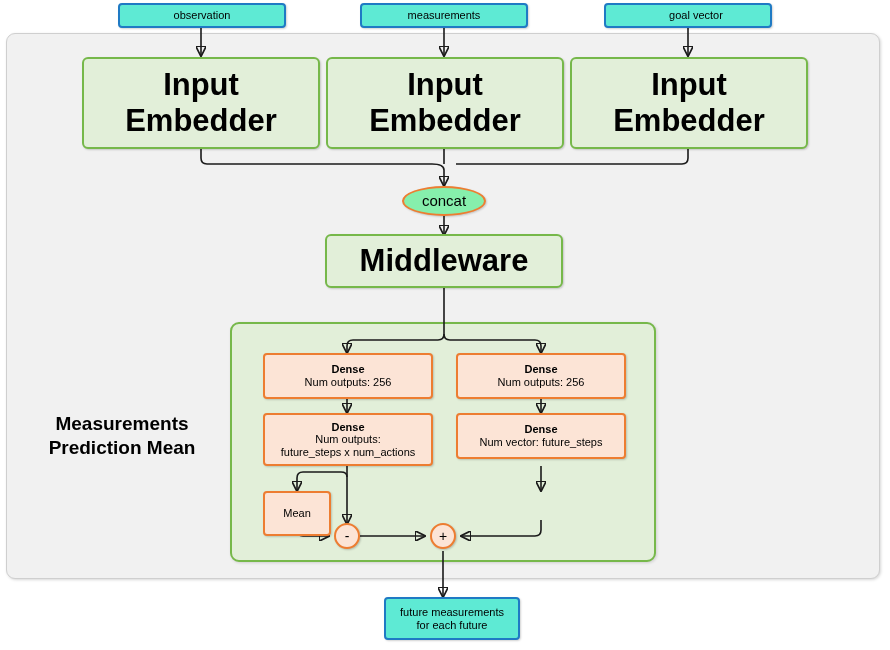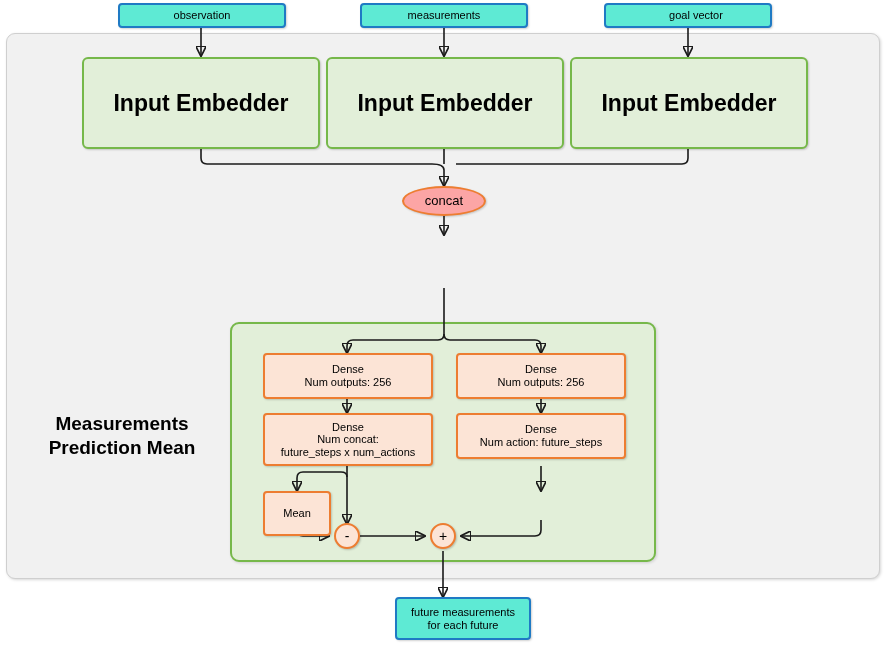--- a/index.html
+++ b/index.html
@@ -63,39 +63,39 @@
     border:2px solid #1f7ac4;
     border-radius:4px;
     font-size:11px;
   }
 
   
   .green-box{
     background:#e2efd9;
     border:2px solid #76b84a;
     border-radius:6px;
-    font-size:23px;
+    font-size:31px;
     font-weight:bold;
   }
 
   
   .orange-box{
     background:#fce4d6;
     border:2px solid #ed7d31;
     border-radius:4px;
     font-size:11px;
   }
-  .orange-box .ttl{font-weight:normal;}
+  .orange-box .ttl{font-weight:bold;}
 
   
   .ellipse{
-    background:#fca5a5;
+    background:#86efac;
     border:2px solid #ed7d31;
     border-radius:50%;
-    font-size:13px;
+    font-size:15px;
   }
 
   
   .op-circle{
     position:absolute;
     box-sizing:border-box;
     width:26px;height:26px;
     border-radius:50%;
     background:#fce4d6;
     border:2px solid #ed7d31;
@@ -181,52 +181,55 @@
     <span>Input Embedder</span>
   </div>
   <div class="node green-box" style="left:570px;top:57px;width:238px;height:92px;">
     <span>Input Embedder</span>
   </div>
 
   <div class="node ellipse" style="left:402px;top:186px;width:84px;height:30px;">
     <span>concat</span>
   </div>
 
+  <div class="node green-box" style="left:325px;top:234px;width:238px;height:54px;">
+    <span>Middleware</span>
+  </div>
 
   <div class="node orange-box" style="left:263px;top:353px;width:170px;height:46px;flex-direction:column;">
     <span class="ttl">Dense</span>
     <span>Num outputs: 256</span>
   </div>
 
   <div class="node orange-box" style="left:263px;top:413px;width:170px;height:53px;flex-direction:column;">
     <span class="ttl">Dense</span>
-    <span>Num concat:</span>
+    <span>Num outputs:</span>
     <span>future_steps x num_actions</span>
   </div>
 
   <div class="node orange-box" style="left:263px;top:491px;width:68px;height:45px;">
     <span>Mean</span>
   </div>
 
   <div class="node orange-box" style="left:456px;top:353px;width:170px;height:46px;flex-direction:column;">
     <span class="ttl">Dense</span>
     <span>Num outputs: 256</span>
   </div>
 
   <div class="node orange-box" style="left:456px;top:413px;width:170px;height:46px;flex-direction:column;">
     <span class="ttl">Dense</span>
-    <span>Num action: future_steps</span>
+    <span>Num vector: future_steps</span>
   </div>
 
 
   <div class="op-circle" style="left:334px;top:523px;">
     <span>-</span>
   </div>
   <div class="op-circle" style="left:430px;top:523px;">
     <span>+</span>
   </div>
 
-  <div class="node io-box" style="left:395px;top:597px;width:136px;height:43px;flex-direction:column;">
+  <div class="node io-box" style="left:384px;top:597px;width:136px;height:43px;flex-direction:column;">
     <span>future measurements</span>
     <span>for each future</span>
   </div>
 
 </div>
 
 </body></html>

